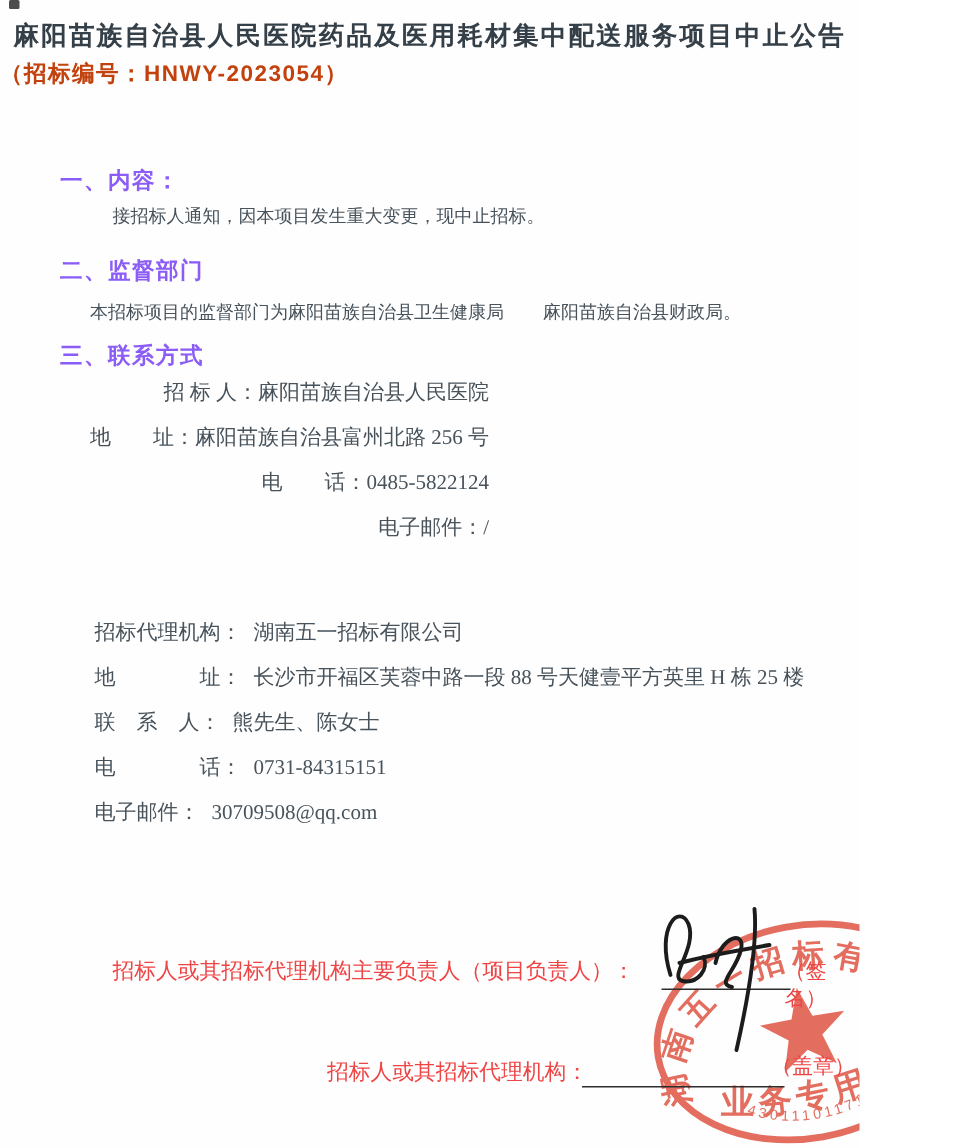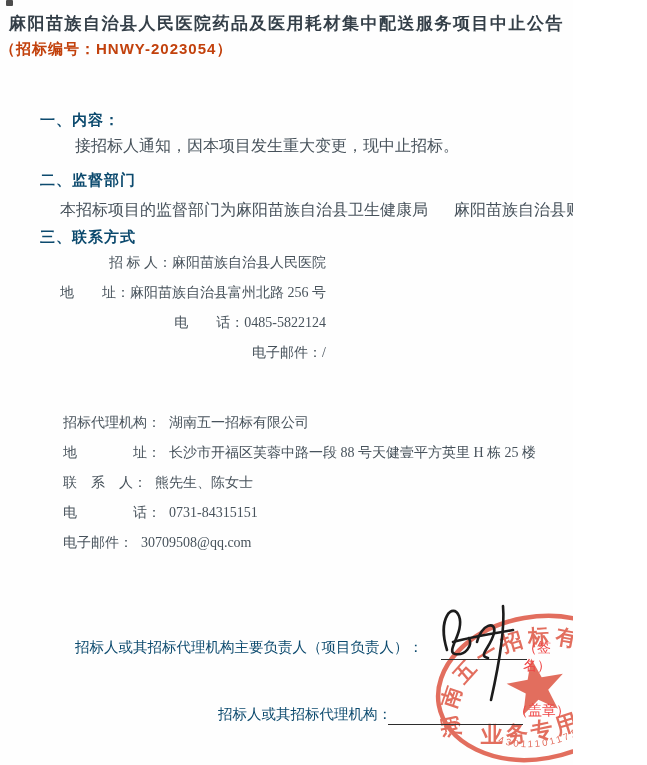--- a/index.html
+++ b/index.html
@@ -14,33 +14,33 @@
     font-size:17px; letter-spacing:1.5px; color:#343f48; white-space:nowrap;
   }
   .doc-subtitle {
     position:absolute; top:40px; left:0; width:100%; text-align:left;
     font-family:"Liberation Sans", sans-serif; font-weight:bold;
     font-size:15px; letter-spacing:1px; color:#c2410c;
   }
   .sec-heading {
     position:absolute; left:40px;
     font-family:"Liberation Sans", sans-serif; font-weight:bold;
-    font-size:15px; letter-spacing:1px; color:#0c4a6e; white-space:nowrap;
+    font-size:15px; letter-spacing:1px; color:#8b5cf6; white-space:nowrap;
   }
   .h-content { top:111px; } .h-supervision { top:171px; } .h-contact { top:228px; }
-  .para { position:absolute; font-size:16px; white-space:nowrap; }
+  .para { position:absolute; font-size:12px; white-space:nowrap; }
   .p-content { left:75px; top:136px; }
   .p-supervision { left:60px; top:200px; }
   .gap2 { display:inline-block; width:26px; }
   .rows { position:absolute; font-size:14px; }
   .rows-tenderer { left:60px; top:248px;text-align:right; }
   .rows-agency { left:63px; top:408px; }
   .row { height:30px; line-height:30px; white-space:nowrap; }
   .rows-agency .val { margin-left:8px; }
-  .signoff-text { position:absolute; font-size:14.5px; white-space:nowrap; color:#0c4a6e; z-index:3; }
+  .signoff-text { position:absolute; font-size:14.5px; white-space:nowrap; color:#ef4444; z-index:3; }
   .so-principal { left:75px; top:638px; }
   .so-org { left:218px; top:705px; }
   .so-hint { position:absolute; font-size:14px; color:#ef4444; z-index:3; }
   .hint-sign { left:523px; top:639px; }
   .hint-seal { left:514px; top:702px; }
   .blank-line { position:absolute; height:1px; background:#2c2c2c; z-index:3; }
   .line-sign { left:441px; top:659px; width:86px; }
   .line-seal { left:388px; top:724px; width:135px; }
   .stamp { position:absolute; left:430px; top:608px; z-index:1; }
   .signature { position:absolute; left:425px; top:596px; z-index:4; }

